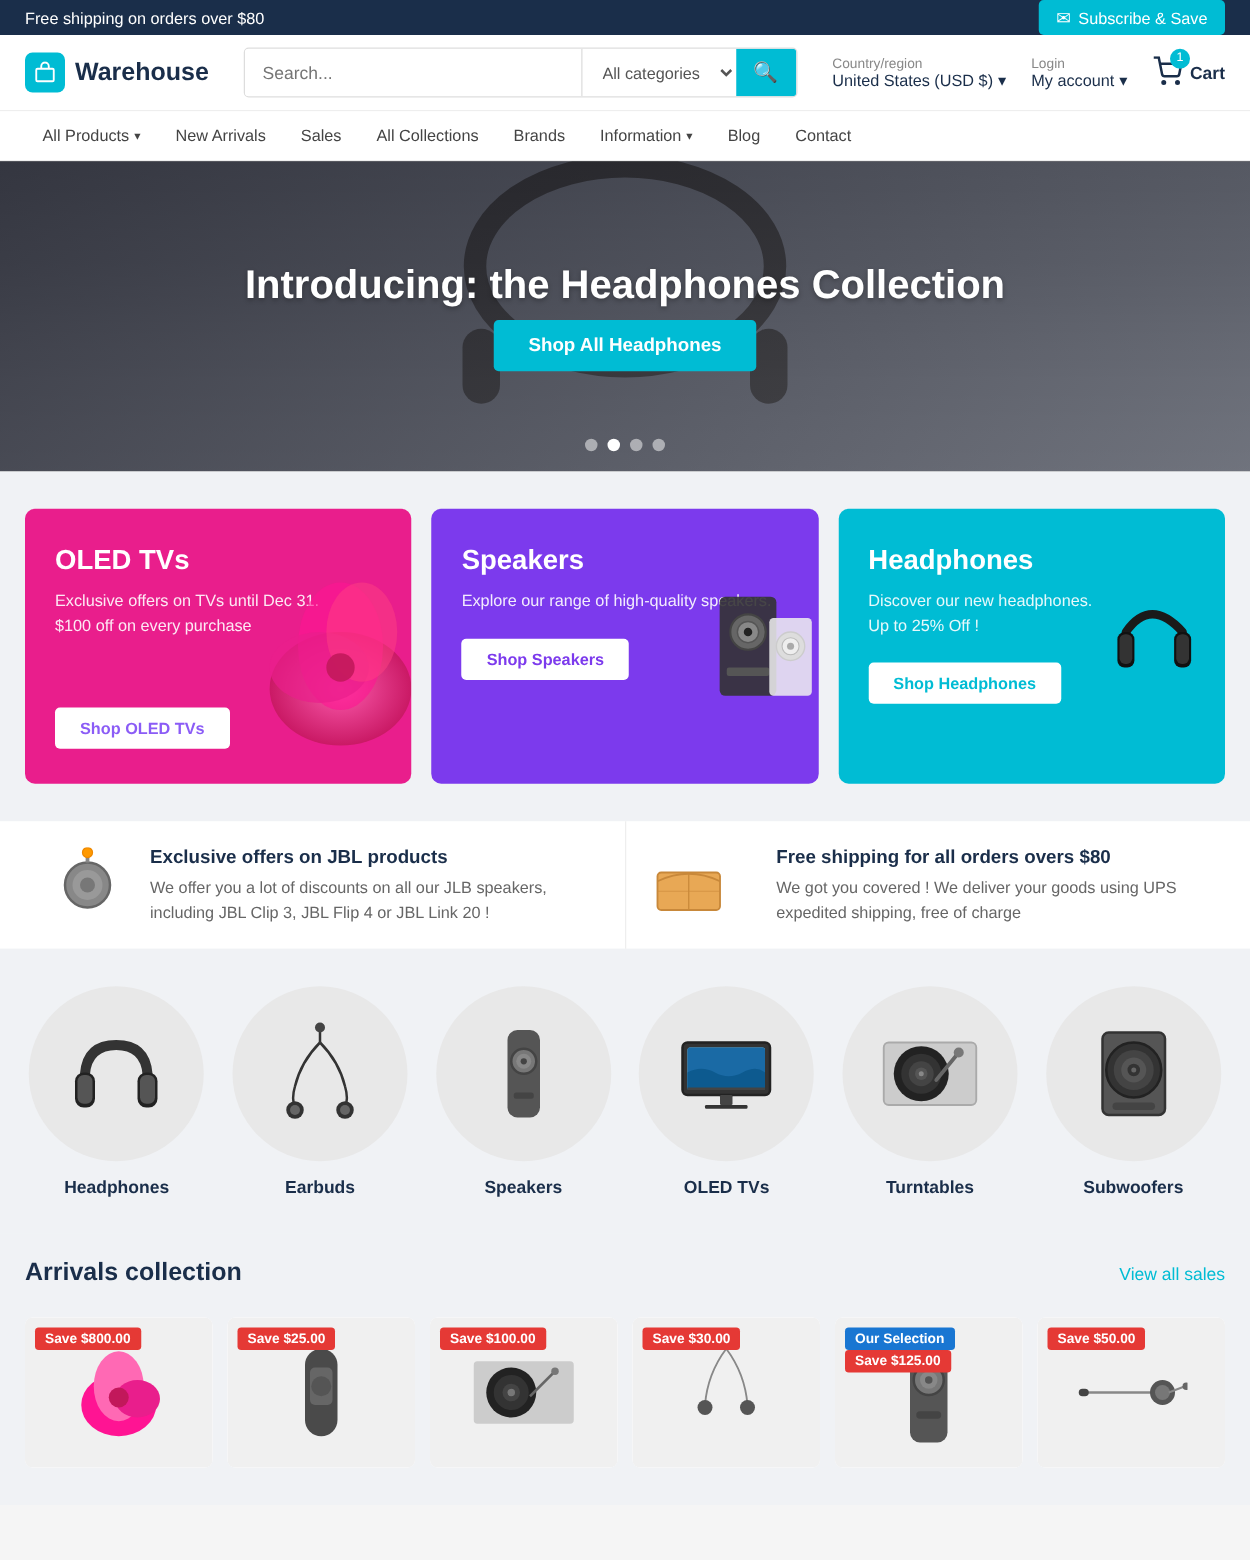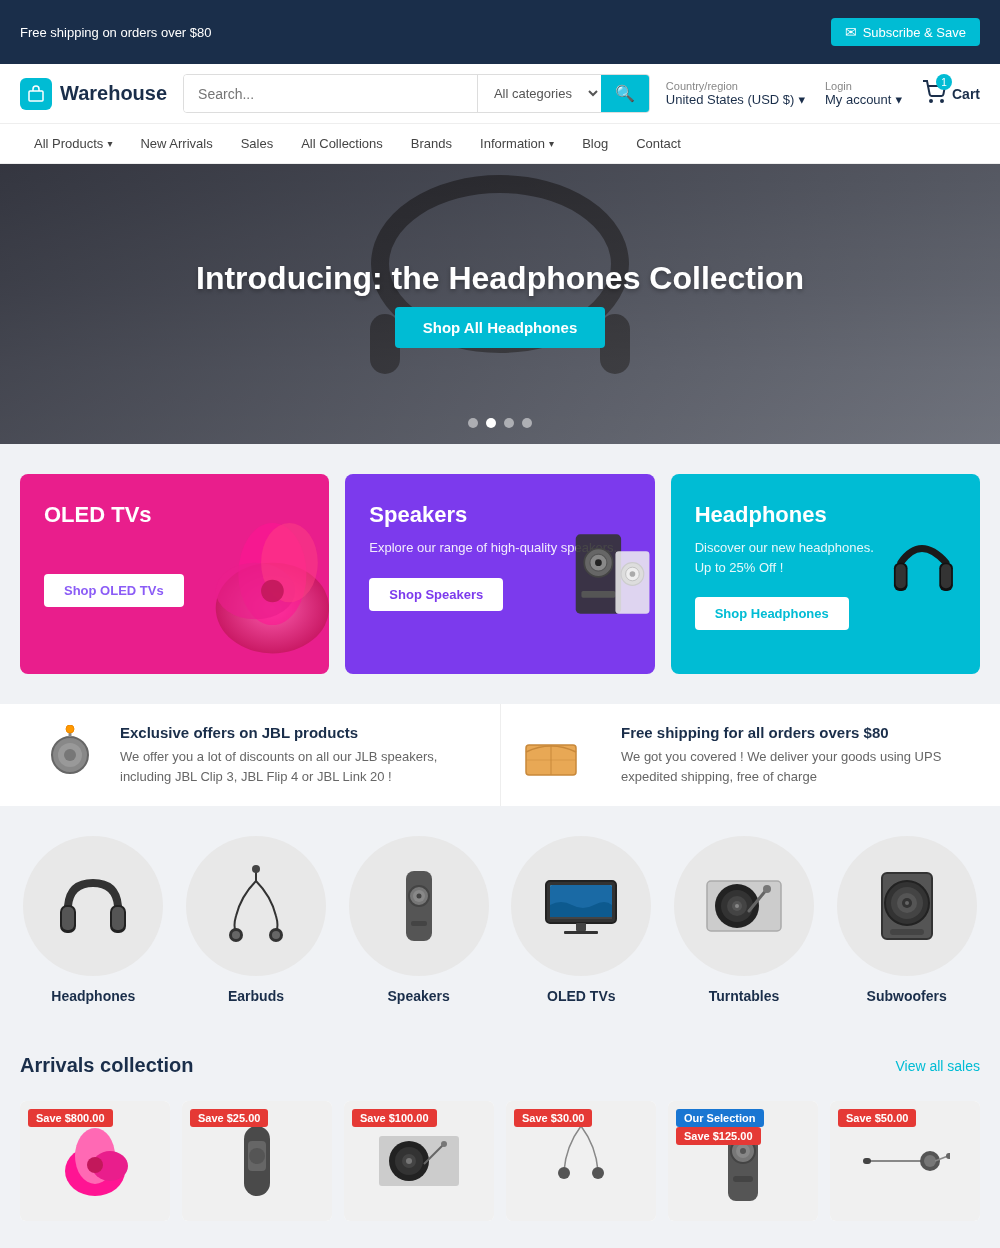--- a/index.html
+++ b/index.html
@@ -1,24 +1,24 @@
 <!DOCTYPE html>
 <html><head>
   <meta charset="utf-8">
   <style>
     * { margin: 0; padding: 0; box-sizing: border-box; }
     body { font-family: -apple-system, BlinkMacSystemFont, 'Segoe UI', sans-serif; font-size: 14px; color: #333; background: #f5f5f5; }
 
     
-    .top-bar { background: #1a2e4a; color: white; padding: 18px 20px; display: flex; justify-content: space-between; align-items: center; font-size: 13px; }
+    .top-bar { background: #1a2e4a; color: white; padding: 0 20px; display: flex; justify-content: space-between; align-items: center; font-size: 13px; }
     .subscribe-btn { background: #00bcd4; color: white; border: none; padding: 6px 14px; border-radius: 4px; cursor: pointer; font-size: 13px; display: flex; align-items: center; gap: 6px; }
     .subscribe-btn .email-icon { font-size: 14px; }
 
     
-    .header { background: white; padding: 10px 20px; display: flex; align-items: center; gap: 16px; border-bottom: 1px solid #eee; }
+    .header { background: white; padding: 10px 20px; display: flex; align-items: center; gap: 28px; border-bottom: 1px solid #eee; }
     .logo { display: flex; align-items: center; gap: 8px; text-decoration: none; color: #1a2e4a; font-weight: 700; font-size: 20px; min-width: 130px; }
     .logo-icon { width: 32px; height: 32px; background: #00bcd4; border-radius: 6px; display: flex; align-items: center; justify-content: center; color: white; font-size: 16px; }
     .search-bar { flex: 1; display: flex; border: 1px solid #ddd; border-radius: 4px; overflow: hidden; }
     .search-input { flex: 1; padding: 9px 14px; border: none; outline: none; font-size: 14px; }
     .search-category { border: none; border-left: 1px solid #ddd; padding: 9px 12px; background: white; cursor: pointer; font-size: 13px; color: #555; }
     .search-btn { background: #00bcd4; border: none; padding: 9px 14px; color: white; cursor: pointer; font-size: 16px; }
     .header-right { display: flex; align-items: center; gap: 20px; }
     .country-info { font-size: 12px; }
     .country-label { color: #888; font-size: 11px; }
     .country-value { color: #1a2e4a; font-weight: 500; font-size: 13px; cursor: pointer; display: flex; align-items: center; gap: 4px; }
@@ -28,21 +28,21 @@
     .cart-btn { display: flex; align-items: center; gap: 6px; cursor: pointer; position: relative; }
     .cart-icon-wrap { position: relative; }
     .cart-badge { position: absolute; top: -6px; right: -6px; background: #00bcd4; color: white; border-radius: 50%; width: 16px; height: 16px; font-size: 10px; display: flex; align-items: center; justify-content: center; }
     .cart-label { font-weight: 600; color: #1a2e4a; }
 
     
     .nav { background: white; border-bottom: 1px solid #eee; padding: 0 20px; display: flex; gap: 0; }
     .nav-item { padding: 12px 14px; font-size: 13px; color: #444; cursor: pointer; display: flex; align-items: center; gap: 4px; white-space: nowrap; }
 
     
-    .hero { position: relative; background: #888; height: 280px; display: flex; align-items: center; justify-content: center; overflow: hidden; }
+    .hero { position: relative; background: #888; height: 248px; display: flex; align-items: center; justify-content: center; overflow: hidden; }
     .hero-overlay { position: absolute; inset: 0; background: linear-gradient(135deg, rgba(20,20,30,0.6) 0%, rgba(80,80,90,0.3) 100%); }
     .hero-content { position: relative; z-index: 2; text-align: center; color: white; }
     .hero-title { font-size: 32px; font-weight: 700; margin-bottom: 10px; text-shadow: 0 2px 4px rgba(0,0,0,0.3); }
     .hero-subtitle { font-size: 15px; opacity: 0.9; margin-bottom: 24px; }
     .hero-btn { background: #00bcd4; color: white; border: none; padding: 12px 28px; border-radius: 4px; font-size: 15px; font-weight: 600; cursor: pointer; }
     .hero-dots { position: absolute; bottom: 16px; left: 50%; transform: translateX(-50%); display: flex; gap: 8px; z-index: 3; }
     .dot { width: 10px; height: 10px; border-radius: 50%; background: rgba(255,255,255,0.5); cursor: pointer; }
     .dot.active { background: white; }
 
     
@@ -203,20 +203,21 @@
     <div class="dot active"></div>
     <div class="dot"></div>
     <div class="dot"></div>
   </div>
 </div>
 
 <div class="promo-section">
 
   <div class="promo-card pink">
     <div class="promo-card-title">OLED TVs</div>
+    <div class="promo-card-desc">Exclusive offers on TVs until Dec 31.<br>$100 off on every purchase</div>
     <button class="promo-card-btn">Shop OLED TVs</button>
     <div class="promo-img-placeholder">
       <svg width="100%" height="100%" viewBox="0 0 300 200">
         <defs>
           <radialGradient id="flowerGrad" cx="50%" cy="50%" r="50%">
             <stop offset="0%" stop-color="#ff69b4"></stop>
             <stop offset="100%" stop-color="#c2185b"></stop>
           </radialGradient>
         </defs>
         <ellipse cx="200" cy="160" rx="100" ry="80" fill="url(#flowerGrad)" opacity="0.8"></ellipse>

